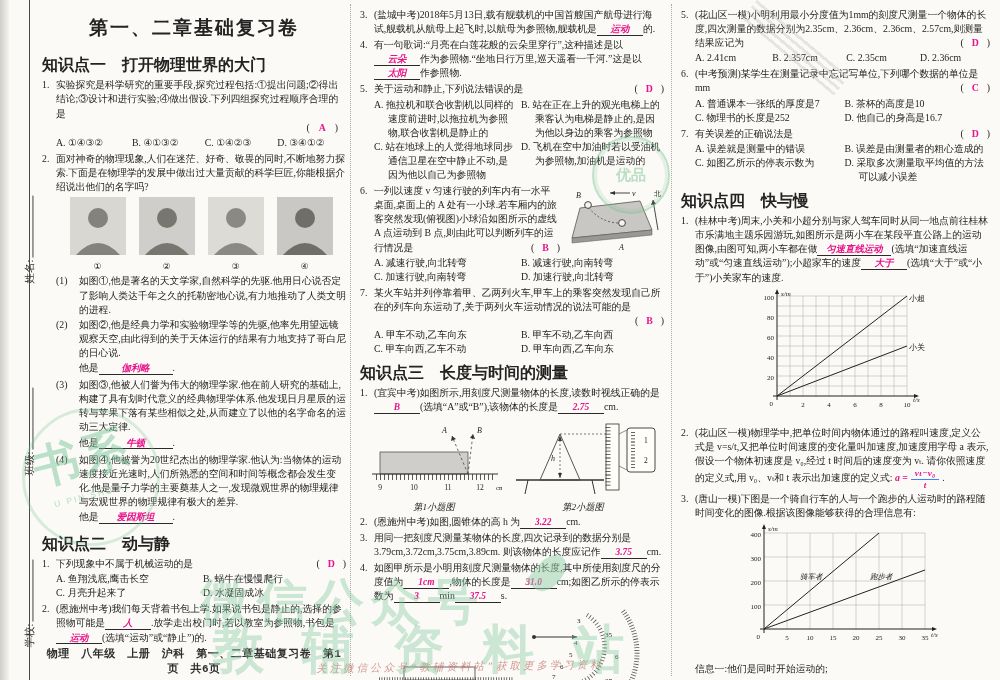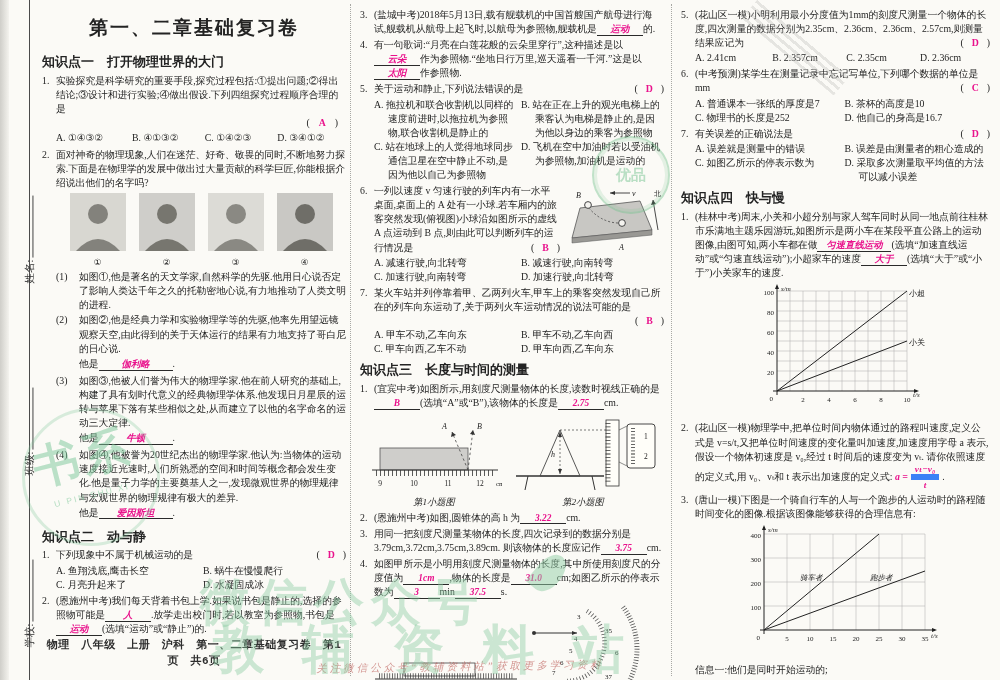--- a/index.html
+++ b/index.html
@@ -14,21 +14,21 @@
   .mwrap{position:absolute;left:-36px;width:132px;text-align:center;transform:rotate(-90deg);
          font-size:10.5px;color:#333;white-space:nowrap;}
   .mline{display:inline-block;width:62px;border-bottom:1px solid #444;height:9px;margin-left:2px;}
 
   .col{position:absolute;top:0;height:680px;display:flex;flex-direction:column;box-sizing:border-box;}
   .col1{left:40px;width:308px;padding:12px 2px 16px 2px;}
   .col2{left:356px;width:310px;padding:8px 2px 24px 4px;}
   .col3{left:677px;width:315px;padding:8px 2px 32px 4px;}
 
   h1.title{font-size:19px;font-weight:bold;text-align:center;margin:2px 0 9px 0;letter-spacing:2px;}
-  .kp{font-family:"Liberation Sans","DejaVu Sans",sans-serif;font-weight:bold;font-size:13px;margin:3px 0 2px 0;}
+  .kp{font-family:"Liberation Sans","DejaVu Sans",sans-serif;font-weight:bold;font-size:16px;margin:3px 0 2px 0;}
 
   .q{position:relative;padding-left:14px;margin:0 0 2px 0;}
   .qnum{position:absolute;left:0;top:0;}
   .part{position:relative;padding-left:23px;margin:0 0 1px 0;}
   .plabel{position:absolute;left:0;top:0;}
   .heis{margin:1px 0 3px 0;}
 
   .blank{display:inline-block;min-width:34px;padding:0 6px;border-bottom:1px solid #2a2a2a;
          text-align:center;color:#e9128c;font-weight:bold;font-style:italic;font-size:9.4px;line-height:1.15;}
   .blank.wide{min-width:62px;}
@@ -50,21 +50,21 @@
 
   .figrow{display:flex;justify-content:space-evenly;align-items:flex-end;margin:2px 0 1px 0;clear:both;}
   .figrow figure{margin:0;text-align:center;}
   .figrow figcaption{font-size:9.2px;font-style:italic;margin-top:0px;}
   .graphwrap{text-align:center;margin:1px 0;}
 
   .fig-table{float:right;margin:2px 0 2px 4px;}
 
   .frac{display:inline-flex;flex-direction:column;text-align:center;vertical-align:middle;
         color:#e9128c;font-weight:bold;font-style:italic;font-size:9.2px;line-height:1.15;margin:0 3px;}
-  .frac .top{border-bottom:6px solid #3b82f6;padding:0 4px;}
+  .frac .top{border-bottom:1px solid #3b82f6;padding:0 4px;}
   .frac-lead{color:#e9128c;font-weight:bold;font-style:italic;}
 
   .foot{margin-top:auto;text-align:center;font-family:Liberation Mono, monospace;
         font-weight:bold;font-size:11px;color:#2e2e2e;letter-spacing:0.5px;}
 
   .note{position:absolute;left:240px;top:659px;width:440px;text-align:center;
         color:rgba(185,85,80,0.62);font-style:italic;font-size:10.5px;letter-spacing:3px;
         transform:rotate(-0.8deg);pointer-events:none;}
 
   .wm{position:absolute;pointer-events:none;font-family:"Liberation Sans","DejaVu Sans",sans-serif;

